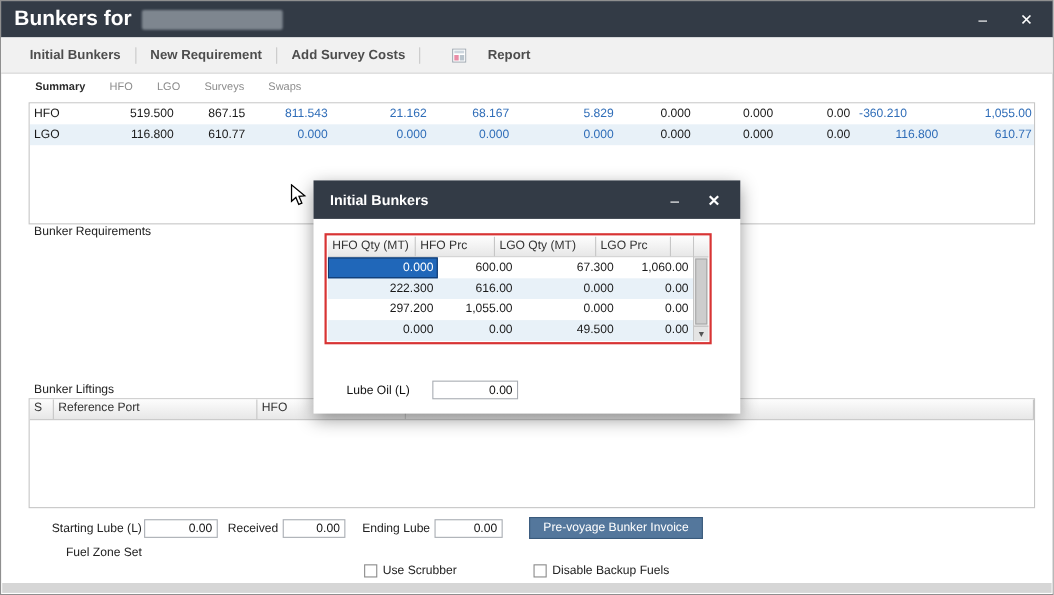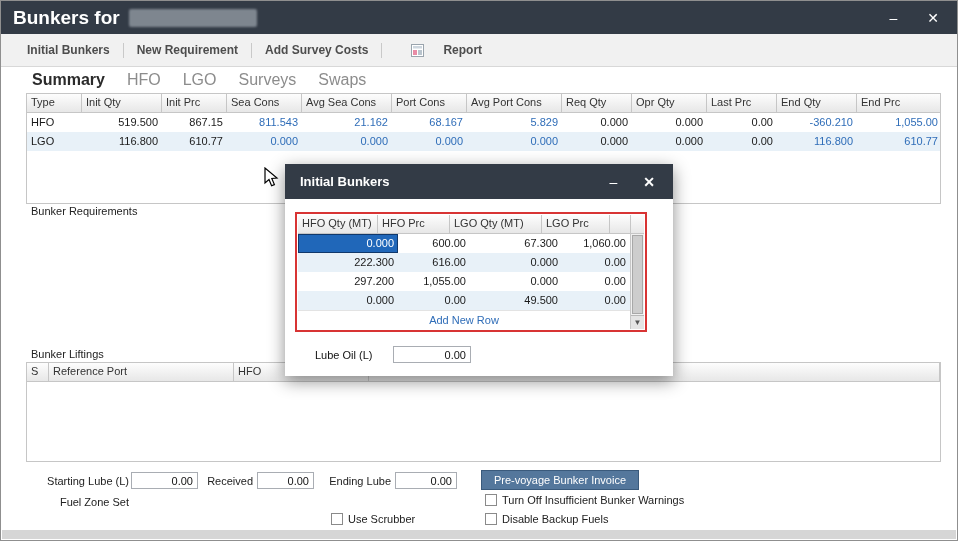--- a/index.html
+++ b/index.html
@@ -18,21 +18,21 @@
   
   .toolbar{position:absolute;left:0;top:33px;right:0;height:33px;background:#f1f1f1;
            border-bottom:1px solid #d8d8d8;display:flex;align-items:center;padding-left:16px;box-sizing:border-box;}
   .tb-item{font-size:12px;font-weight:bold;color:#4d4d4d;padding:0 10px;cursor:pointer;white-space:nowrap;}
   .tb-sep{width:1px;height:15px;background:#c9c9c9;margin:0 3px;}
   .report-group{display:flex;align-items:center;gap:17px;margin-left:26px;cursor:pointer;}
   .report-group .tb-item{padding:0 2px;}
 
   
   .tabs{position:absolute;left:0;top:66px;right:0;height:25px;display:flex;align-items:center;padding-left:20px;}
-  .tab{font-size:16px;color:#8c8c8c;padding:0 11px;cursor:pointer;white-space:nowrap;}
+  .tab{font-size:10px;color:#8c8c8c;padding:0 11px;cursor:pointer;white-space:nowrap;}
   .tab.active{color:#2b2b2b;font-weight:bold;}
 
   
   .grid{position:absolute;background:#fff;border:1px solid #c6c6c6;overflow:hidden;font-size:11px;box-sizing:border-box;}
   .ghead{display:flex;background:linear-gradient(#fdfdfd,#e7e7e7);border-bottom:1px solid #c6c6c6;height:18px;}
   .hc{box-sizing:border-box;padding:2px 4px;border-right:1px solid #c6c6c6;color:#333;
       white-space:nowrap;overflow:hidden;text-align:left;flex:0 0 auto;}
   .grow{display:flex;height:19px;background:#fff;}
   .grow.alt{background:#e8f1f8;}
   .gc{box-sizing:border-box;padding:3px 4px;white-space:nowrap;overflow:hidden;color:#1a1a1a;flex:0 0 auto;}
@@ -110,46 +110,32 @@
 
   <div class="tabs">
     <span class="tab active">Summary</span>
     <span class="tab">HFO</span>
     <span class="tab">LGO</span>
     <span class="tab">Surveys</span>
     <span class="tab">Swaps</span>
   </div>
 
   <div class="grid" style="left:25px;top:92px;width:915px;height:111px;">
-      <div class="ghead">
-        <div class="hc" style="width: 55px;">Type</div>
-        <div class="hc" style="width: 80px;">Init Qty</div>
-        <div class="hc" style="width: 65px;">Init Prc</div>
-        <div class="hc" style="width: 75px;">Sea Cons</div>
-        <div class="hc" style="width: 90px;">Avg Sea Cons</div>
-        <div class="hc" style="width: 75px;">Port Cons</div>
-        <div class="hc" style="width: 95px;">Avg Port Cons</div>
-        <div class="hc" style="width: 70px;">Req Qty</div>
-        <div class="hc" style="width: 75px;">Opr Qty</div>
-        <div class="hc" style="width: 70px;">Last Prc</div>
-        <div class="hc" style="width: 80px;">End Qty</div>
-        <div class="hc" style="width: 85px;">End Prc</div>
-      </div>
       <div class="grow">
         <div class="gc" style="width: 55px; text-align: left;">HFO</div>
         <div class="gc" style="width: 80px; text-align: right;">519.500</div>
         <div class="gc" style="width: 65px; text-align: right;">867.15</div>
         <div class="gc link" style="width: 75px; text-align: right;">811.543</div>
         <div class="gc link" style="width: 90px; text-align: right;">21.162</div>
         <div class="gc link" style="width: 75px; text-align: right;">68.167</div>
         <div class="gc link" style="width: 95px; text-align: right;">5.829</div>
         <div class="gc" style="width: 70px; text-align: right;">0.000</div>
         <div class="gc" style="width: 75px; text-align: right;">0.000</div>
         <div class="gc" style="width: 70px; text-align: right;">0.00</div>
-        <div class="gc link" style="width: 80px; text-align: right;">-360.210</div>
+        <div class="gc link" style="width: 80px; text-align: left;">-360.210</div>
         <div class="gc link" style="width: 85px; text-align: right;">1,055.00</div>
       </div>
       <div class="grow alt">
         <div class="gc" style="width: 55px; text-align: left;">LGO</div>
         <div class="gc" style="width: 80px; text-align: right;">116.800</div>
         <div class="gc" style="width: 65px; text-align: right;">610.77</div>
         <div class="gc link" style="width: 75px; text-align: right;">0.000</div>
         <div class="gc link" style="width: 90px; text-align: right;">0.000</div>
         <div class="gc link" style="width: 75px; text-align: right;">0.000</div>
         <div class="gc link" style="width: 95px; text-align: right;">0.000</div>
@@ -175,24 +161,20 @@
 
   <div class="f-label" style="left:30px;top:474px;width:98px;">Starting Lube (L)</div>
   <input class="f-input num" style="left: 130px; top: 471px; width: 67px;" value="0.00">
   <div class="f-label" style="left:200px;top:474px;width:52px;">Received</div>
   <input class="f-input num" style="left: 256px; top: 471px; width: 57px;" value="0.00">
   <div class="f-label" style="left:30px;top:495px;width:98px;">Fuel Zone Set</div>
   <div class="f-label" style="left:326px;top:474px;width:64px;">Ending Lube</div>
   <input class="f-input num" style="left: 394px; top: 471px; width: 62px;" value="0.00">
   <button class="invoice-btn">Pre-voyage Bunker Invoice</button>
 
-  <div class="cb" style="left:484px;top:493px;">
-    <span class="box"></span>
-    <span>Turn Off Insufficient Bunker Warnings</span>
-  </div>
   <div class="cb" style="left:330px;top:512px;">
     <span class="box"></span>
     <span>Use Scrubber</span>
   </div>
   <div class="cb" style="left:484px;top:512px;">
     <span class="box"></span>
     <span>Disable Backup Fuels</span>
   </div>
 
   <div class="bottom-strip"></div>
@@ -235,21 +217,20 @@
                 <div class="gc" style="width: 92px; text-align: right;">0.000</div>
                 <div class="gc" style="width: 68px; text-align: right;">0.00</div>
               </div>
               <div class="grow alt">
                 <div class="gc" style="width: 100px; text-align: right;">0.000</div>
                 <div class="gc" style="width: 72px; text-align: right;">0.00</div>
                 <div class="gc" style="width: 92px; text-align: right;">49.500</div>
                 <div class="gc" style="width: 68px; text-align: right;">0.00</div>
               </div>
             </div>
-          <div class="add-row">Add New Row</div>
         </div>
         <div class="mscroll">
           <div class="cap"></div>
           <div class="mthumb"></div>
           <div class="marrow">▼</div>
         </div>
       </div>
     </div>
     <div class="lube-label">Lube Oil (L)</div>
     <input class="f-input num lube-input" style="position: absolute;" value="0.00">

